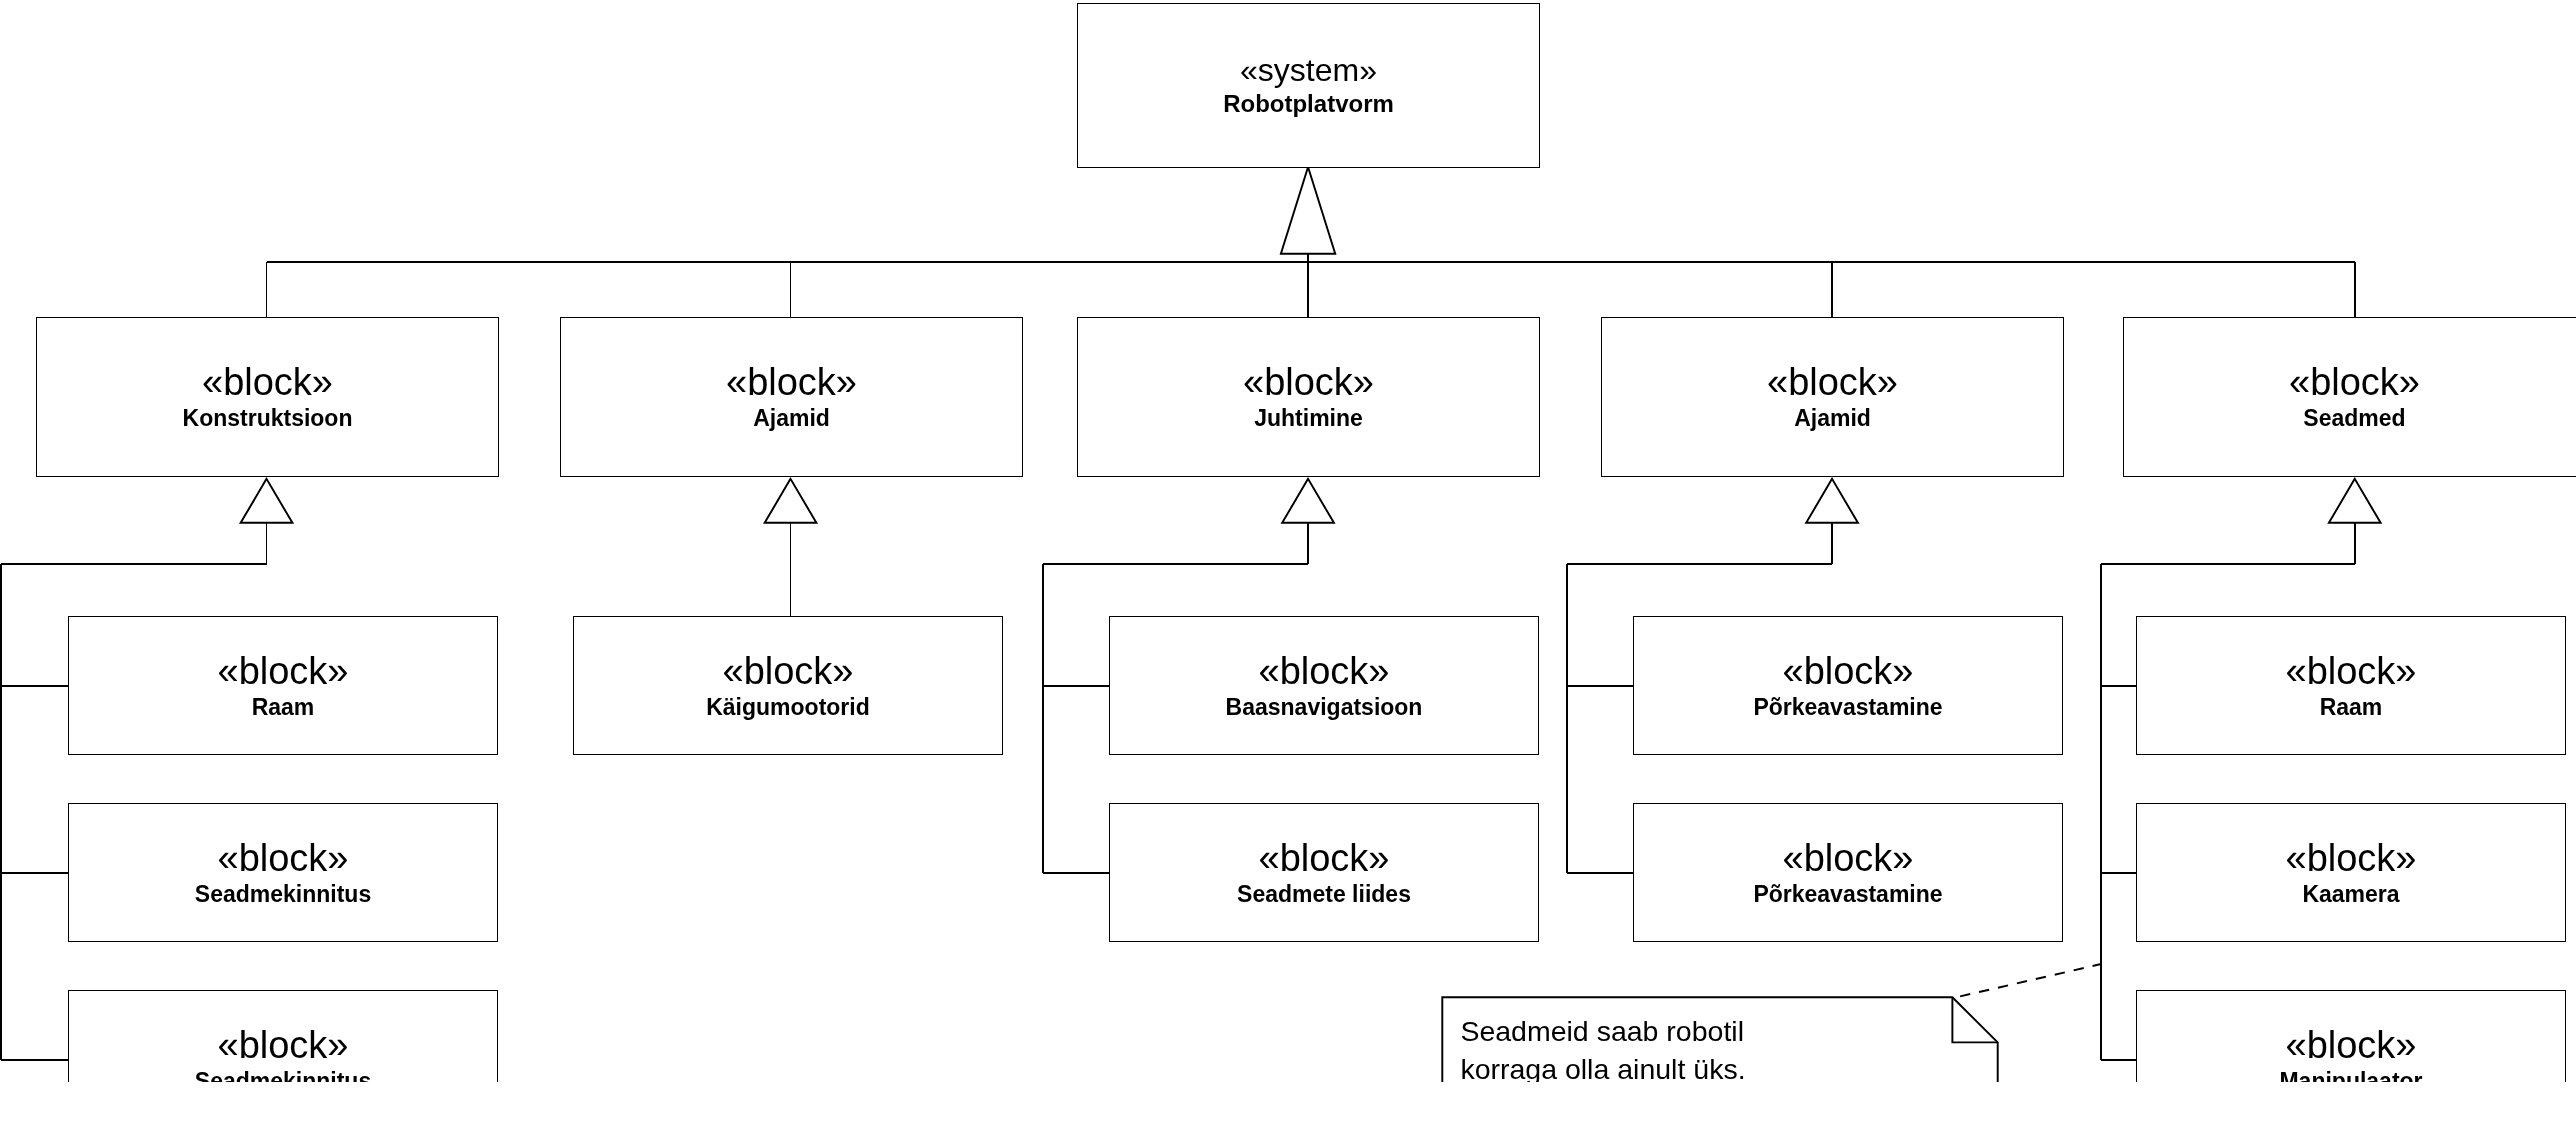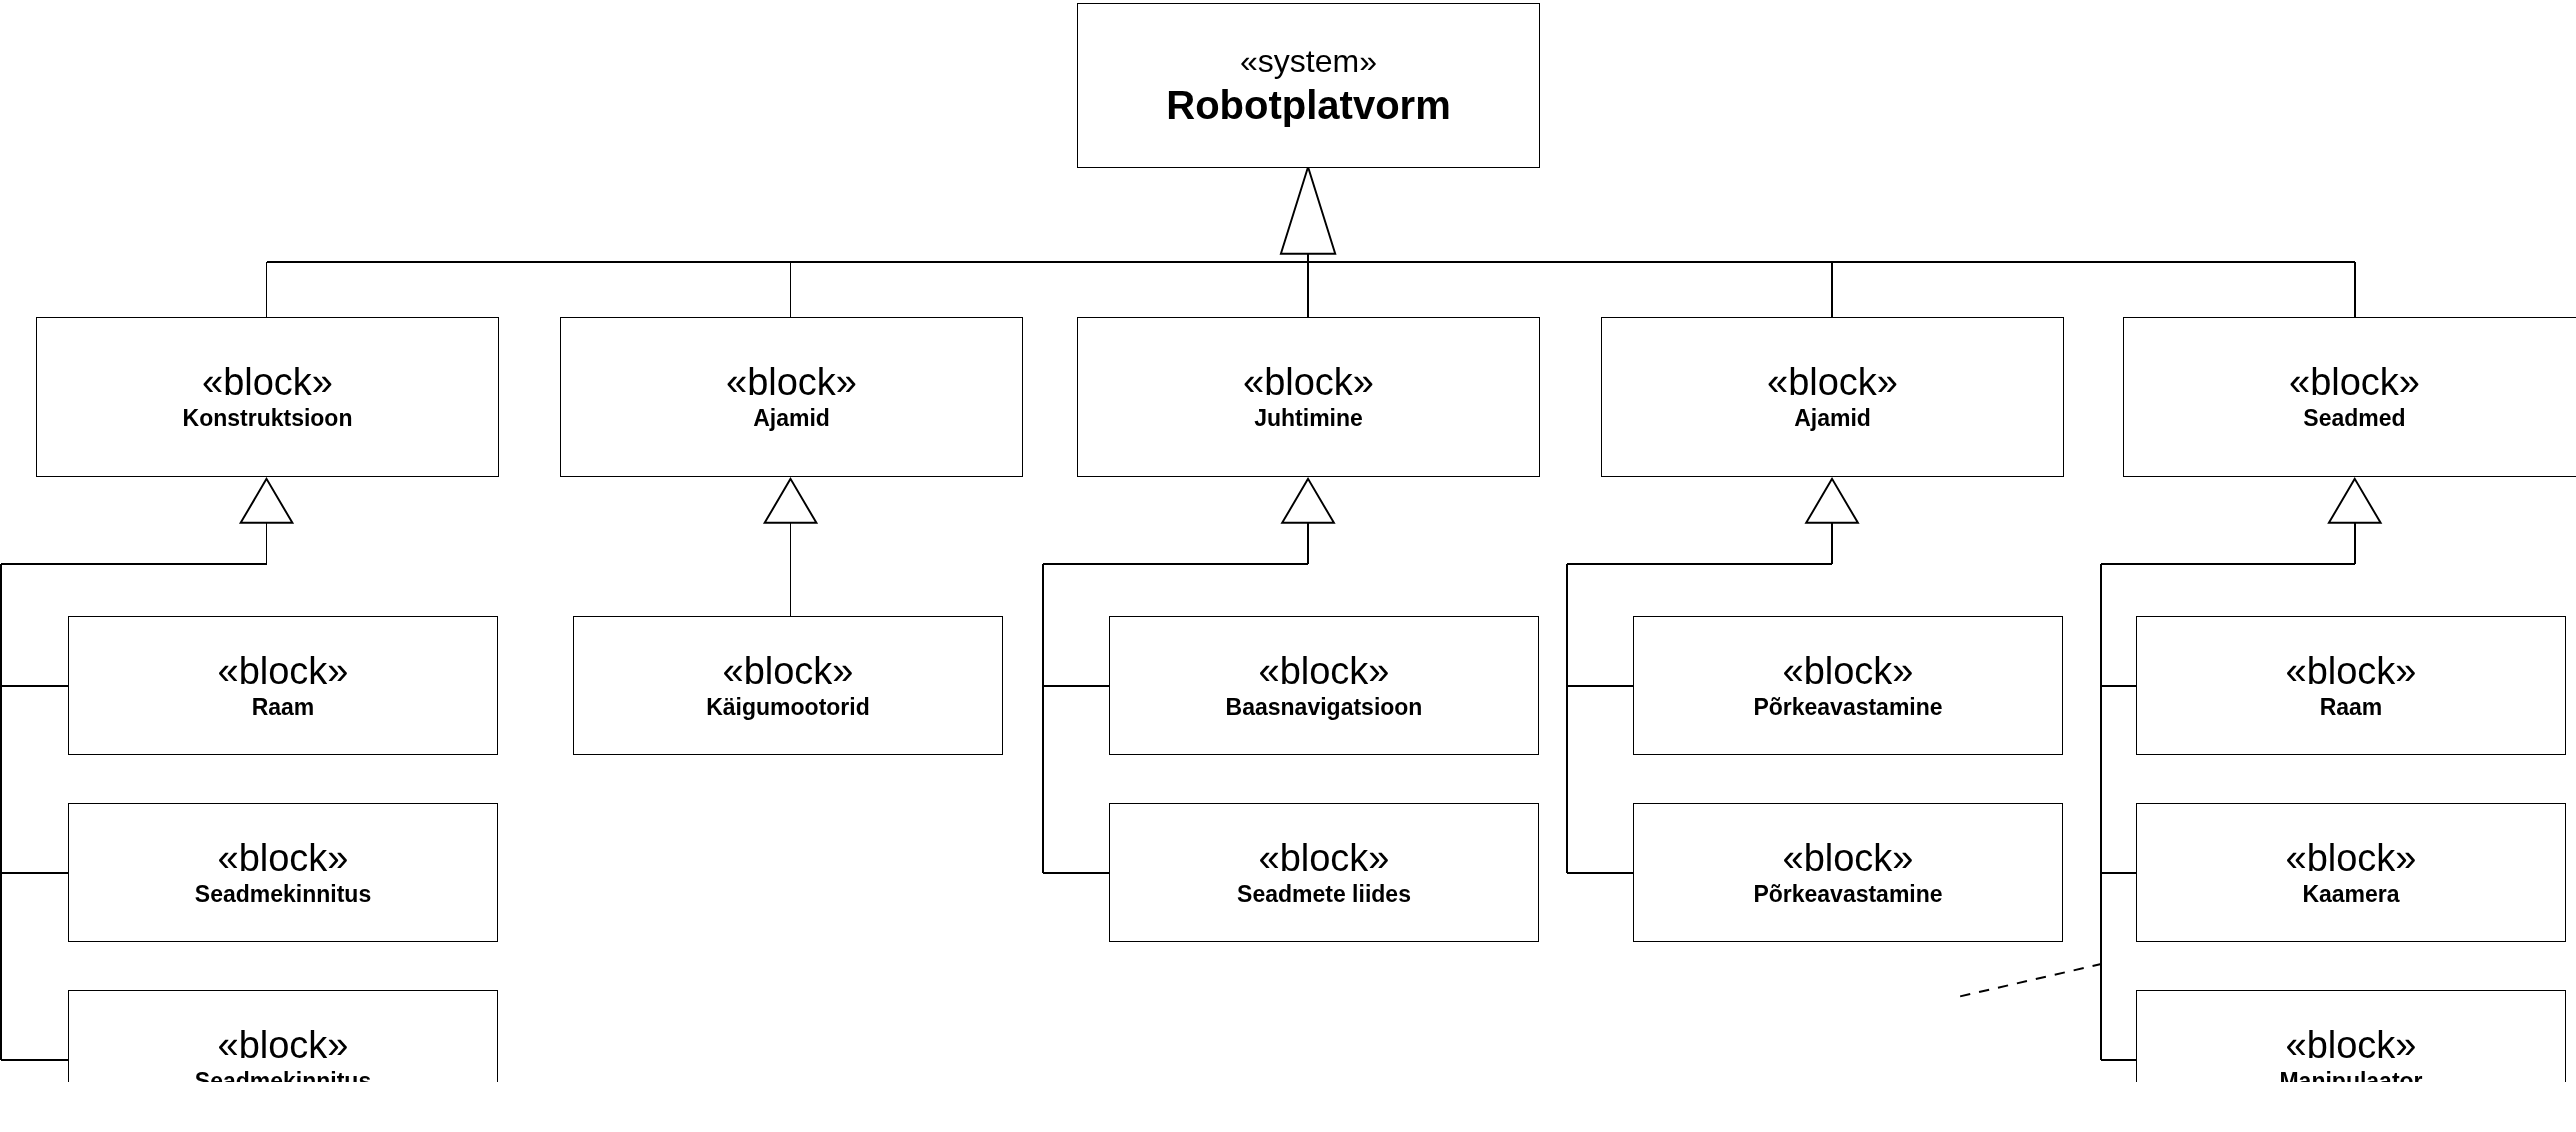--- a/index.html
+++ b/index.html
@@ -5,21 +5,21 @@
 <style>
   html,body{margin:0;padding:0;background:#ffffff;}
   body{font-family:"Liberation Sans",sans-serif;}
   #canvas{position:relative;width:2576px;height:1082px;background:#ffffff;overflow:hidden;}
   #canvas svg.wires{position:absolute;left:0;top:0;width:2576px;height:1133px;pointer-events:none;}
   .blk{position:absolute;box-sizing:border-box;background:#ffffff;border:1.9px solid #000000;
        display:flex;flex-direction:column;align-items:center;justify-content:center;z-index:3;}
   .blk .st{font-size:38px;line-height:1.06;color:#000;font-weight:400;white-space:nowrap;}
   .blk .nm{font-size:23px;line-height:1.1;color:#000;font-weight:bold;white-space:nowrap;margin-top:3.9px;}
   .blk.root .st{font-size:32px;}
-  .blk.root .nm{font-size:40px;}
+  .blk.root .nm{font-size:24px;}
   .note{position:absolute;box-sizing:border-box;z-index:3;}
   .note .noteinner{position:absolute;left:0;top:0;width:100%;height:100%;}
   .note .txt{position:absolute;left:19.4px;top:17px;right:17px;font-size:28.5px;line-height:1.33;color:#000;}
   .note .txt div{white-space:nowrap;}
 </style>
 </head>
 <body>
 
 <div id="canvas">
 
@@ -151,15 +151,25 @@
   </div>
   <div class="blk" style="left:2136px;top:803px;width:430px;height:139px;">
     <div class="st">«block»</div>
     <div class="nm">Kaamera</div>
   </div>
   <div class="blk" style="left:2136px;top:990px;width:430px;height:139px;">
     <div class="st">«block»</div>
     <div class="nm">Manipulaator</div>
   </div>
 
+  <div class="note" style="left:1441px;top:996px;width:558px;height:136px;">
+    <svg class="noteinner" viewBox="0 0 862 211" preserveAspectRatio="none">
+      <path d="M2,2 L790,2 L860,72 L860,209 L2,209 Z" fill="#ffffff" stroke="#000000" stroke-width="3"></path>
+      <path d="M790,2 L790,72 L860,72" fill="none" stroke="#000000" stroke-width="3"></path>
+    </svg>
+    <div class="txt">
+      <div>Seadmeid saab robotil</div>
+      <div>korraga olla ainult üks.</div>
+    </div>
+  </div>
 
 </div>
 
 
 </body></html>

